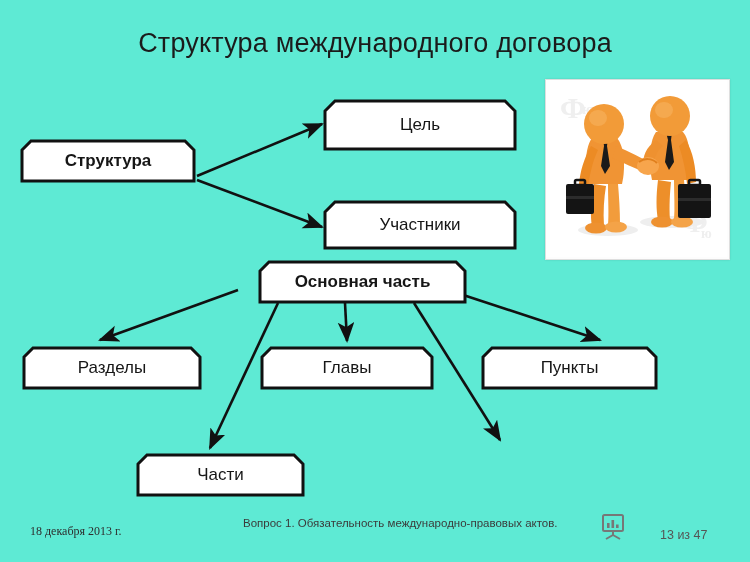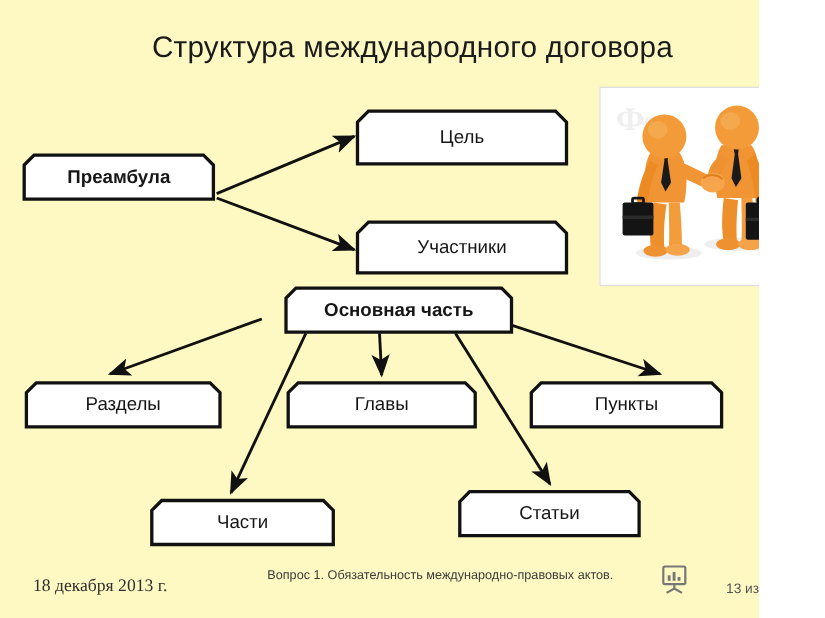--- a/index.html
+++ b/index.html
@@ -5,23 +5,23 @@
   html, body {
     margin: 0;
     padding: 0;
     background: #ffffff;
   }
   body {
     font-family: "Liberation Sans", sans-serif;
   }
   #slide {
     position: relative;
-    width: 690px;
+    width: 750px;
     height: 562px;
-    background: #fef9c3;
+    background: #5eead4;
     overflow: hidden;
   }
 
   
   #slide-title {
     position: absolute;
     left: 0;
     top: 28px;
     width: 750px;
     text-align: center;
@@ -77,21 +77,21 @@
     box-shadow: 0 0 2px rgba(0,0,0,.12);
     overflow: hidden;
   }
   #photo svg { display: block; }
 
   
   #footer-date {
     position: absolute;
     left: 30px;
     top: 524px;
-    font-size: 16px;
+    font-size: 12px;
     color: #2e2e2e;
     font-family: "Liberation Serif", serif;
     white-space: nowrap;
   }
   #footer-question {
     position: absolute;
     left: 243px;
     top: 517px;
     font-size: 11.5px;
     color: #3b3b3b;
@@ -148,21 +148,21 @@
       <line x1="414" y1="303" x2="500" y2="440"></line>
 
       <line x1="448" y1="290" x2="600" y2="340"></line>
     </g>
   </svg>
 
   <div class="node-wrap bold" style="left:22px; top:141px; width:172px; height:40px;">
     <svg width="172" height="40" viewBox="0 0 172 40" xmlns="http://www.w3.org/2000/svg">
       <path d="M0,9 L9,0 L163,0 L172,9 L172,40 L0,40 Z" fill="#ffffff" stroke="#111111" stroke-width="3"></path>
     </svg>
-    <span class="node-label">Преамбула</span>
+    <span class="node-label">Структура</span>
   </div>
 
   <div class="node-wrap" style="left:325px; top:101px; width:190px; height:48px;">
     <svg width="190" height="48" viewBox="0 0 190 48" xmlns="http://www.w3.org/2000/svg">
       <path d="M0,10 L10,0 L180,0 L190,10 L190,48 L0,48 Z" fill="#ffffff" stroke="#111111" stroke-width="3"></path>
     </svg>
     <span class="node-label">Цель</span>
   </div>
 
   <div class="node-wrap" style="left:325px; top:202px; width:190px; height:46px;">
@@ -200,26 +200,20 @@
     <span class="node-label">Пункты</span>
   </div>
 
   <div class="node-wrap" style="left:138px; top:455px; width:165px; height:40px;">
     <svg width="165" height="40" viewBox="0 0 165 40" xmlns="http://www.w3.org/2000/svg">
       <path d="M0,9 L9,0 L156,0 L165,9 L165,40 L0,40 Z" fill="#ffffff" stroke="#111111" stroke-width="3"></path>
     </svg>
     <span class="node-label">Части</span>
   </div>
 
-  <div class="node-wrap" style="left:418px; top:447px; width:163px; height:40px;">
-    <svg width="163" height="40" viewBox="0 0 163 40" xmlns="http://www.w3.org/2000/svg">
-      <path d="M0,9 L9,0 L154,0 L163,9 L163,40 L0,40 Z" fill="#ffffff" stroke="#111111" stroke-width="3"></path>
-    </svg>
-    <span class="node-label">Статьи</span>
-  </div>
 
   <div id="photo">
     <svg width="181" height="177" viewBox="0 0 181 177" xmlns="http://www.w3.org/2000/svg">
       <rect x="0" y="0" width="181" height="177" fill="#ffffff"></rect>
 
       <g fill="#efefef" font-family="Liberation Serif, serif" font-size="30" font-weight="700">
         <text x="14" y="38">Ф</text>
         <text x="36" y="34" font-size="15">ю</text>
         <text x="136" y="152">Ф</text>
         <text x="155" y="158" font-size="14">ю</text>

